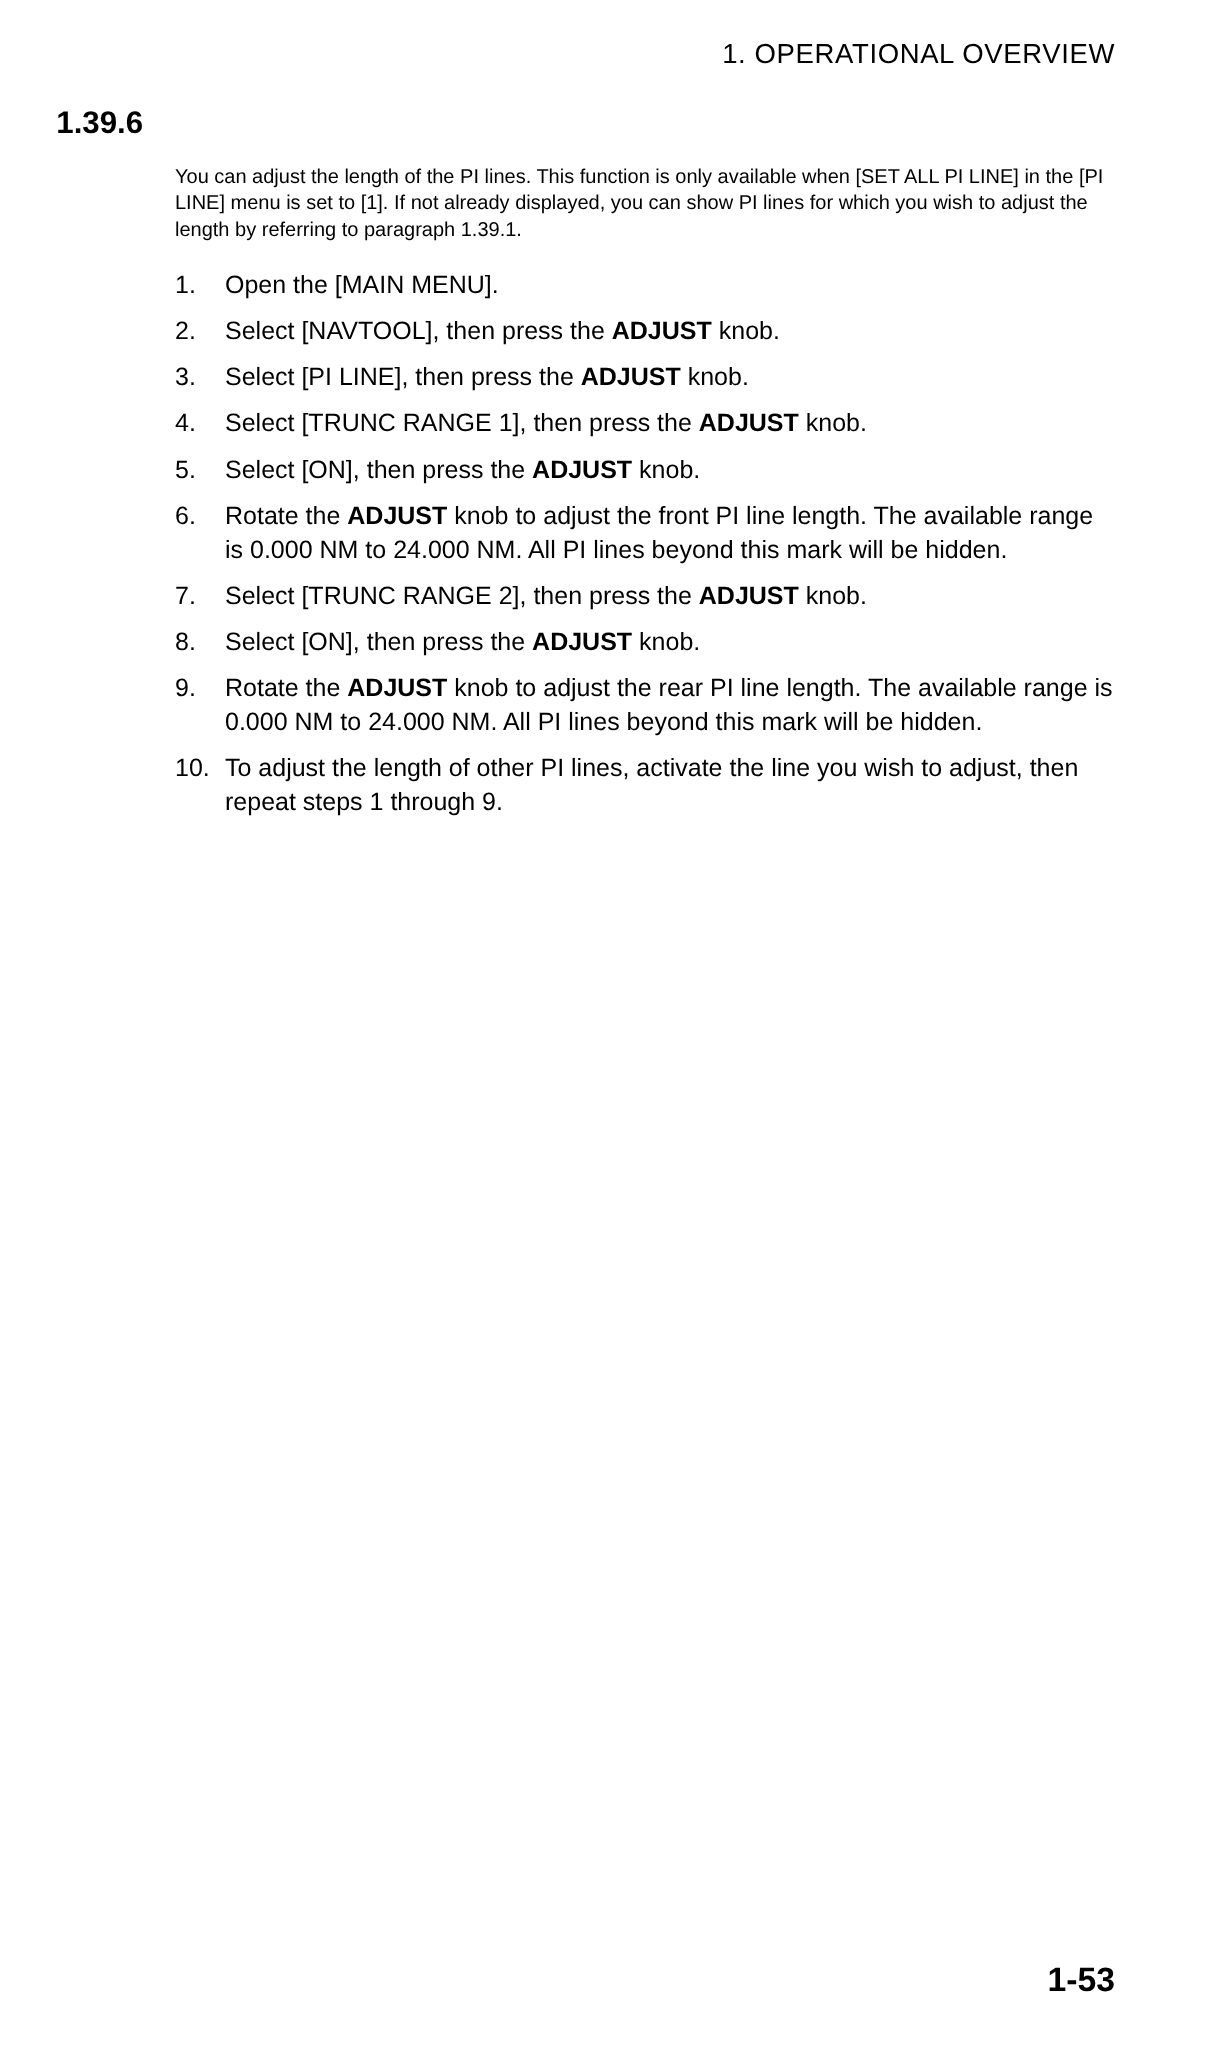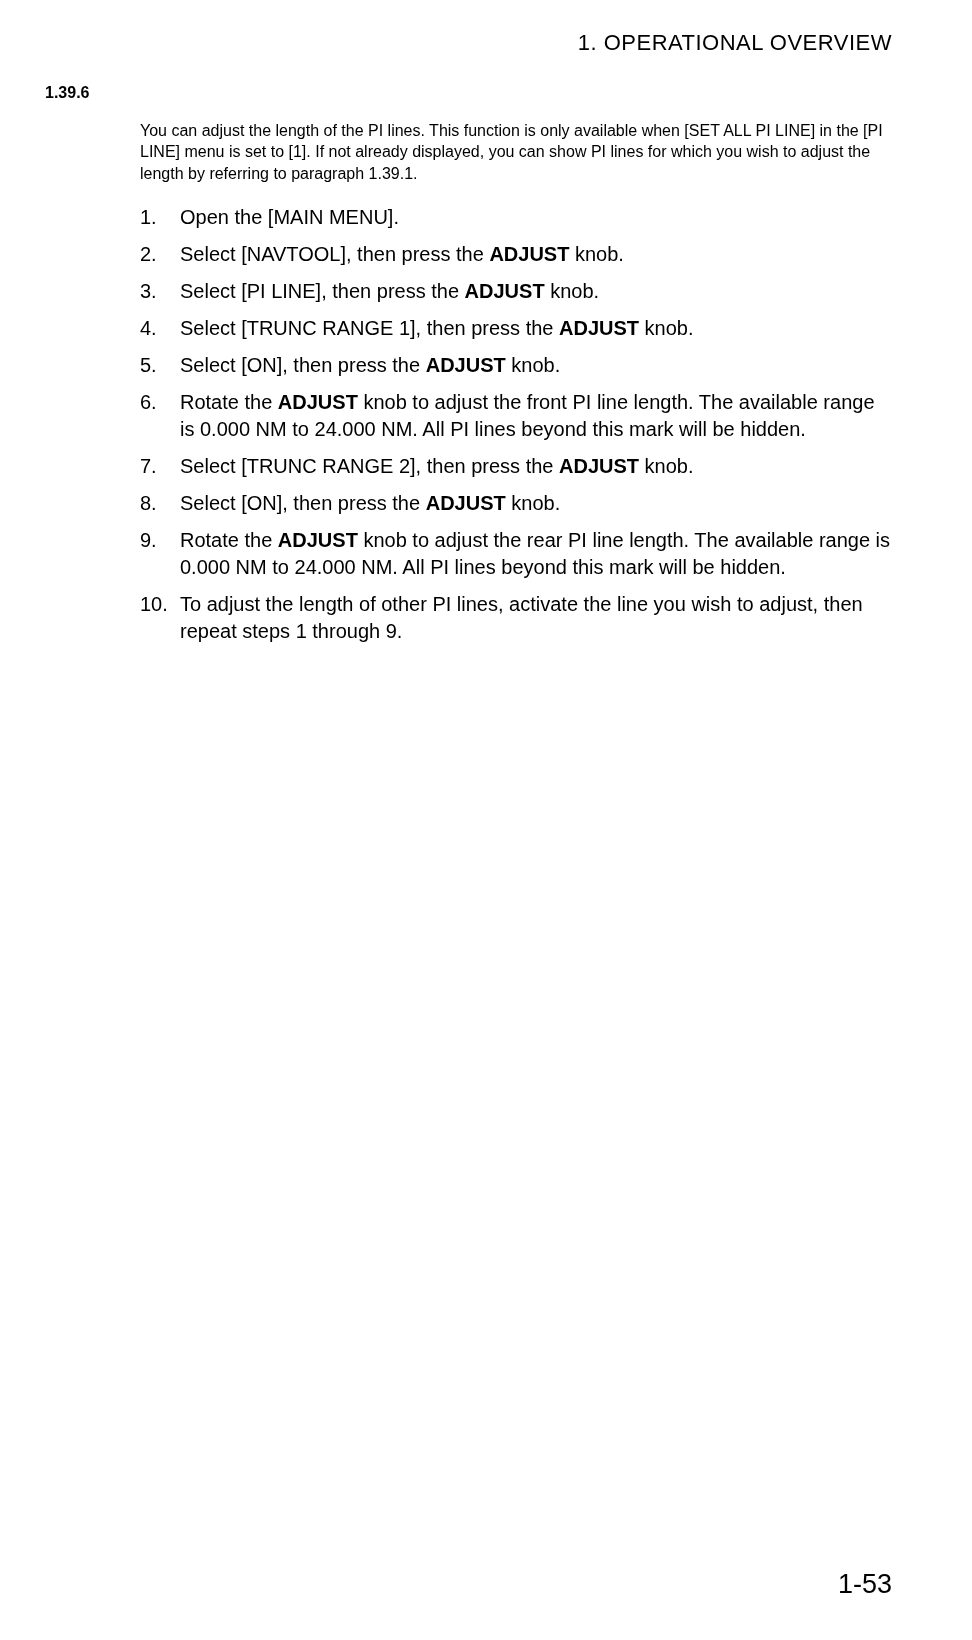--- a/index.html
+++ b/index.html
@@ -20,21 +20,21 @@
       text-align: right;
       font-size: 22px;
       letter-spacing: 0.5px;
       margin-bottom: 28px;
       padding-right: 0;
     }
     .section-heading {
       display: flex;
       align-items: baseline;
       font-weight: bold;
-      font-size: 16px;
+      font-size: 25px;
       margin-bottom: 18px;
     }
     .section-number {
       width: 95px;
       flex-shrink: 0;
     }
     .section-title {
       flex: 1;
     }
     .intro-paragraph {
@@ -61,21 +61,21 @@
     }
     .step-text b {
       font-weight: bold;
       text-align: right;
     }
     .page-number {
       position: absolute;
       bottom: 40px;
       right: 80px;
       font-size: 27px;
-      font-weight: normal;
+      font-weight: bold;
     }
   </style>
 </head>
 <body>
 
 <div class="header-line">1.  OPERATIONAL OVERVIEW</div>
 
 <div class="section-heading">
   <div class="section-number">1.39.6</div>
 </div>

